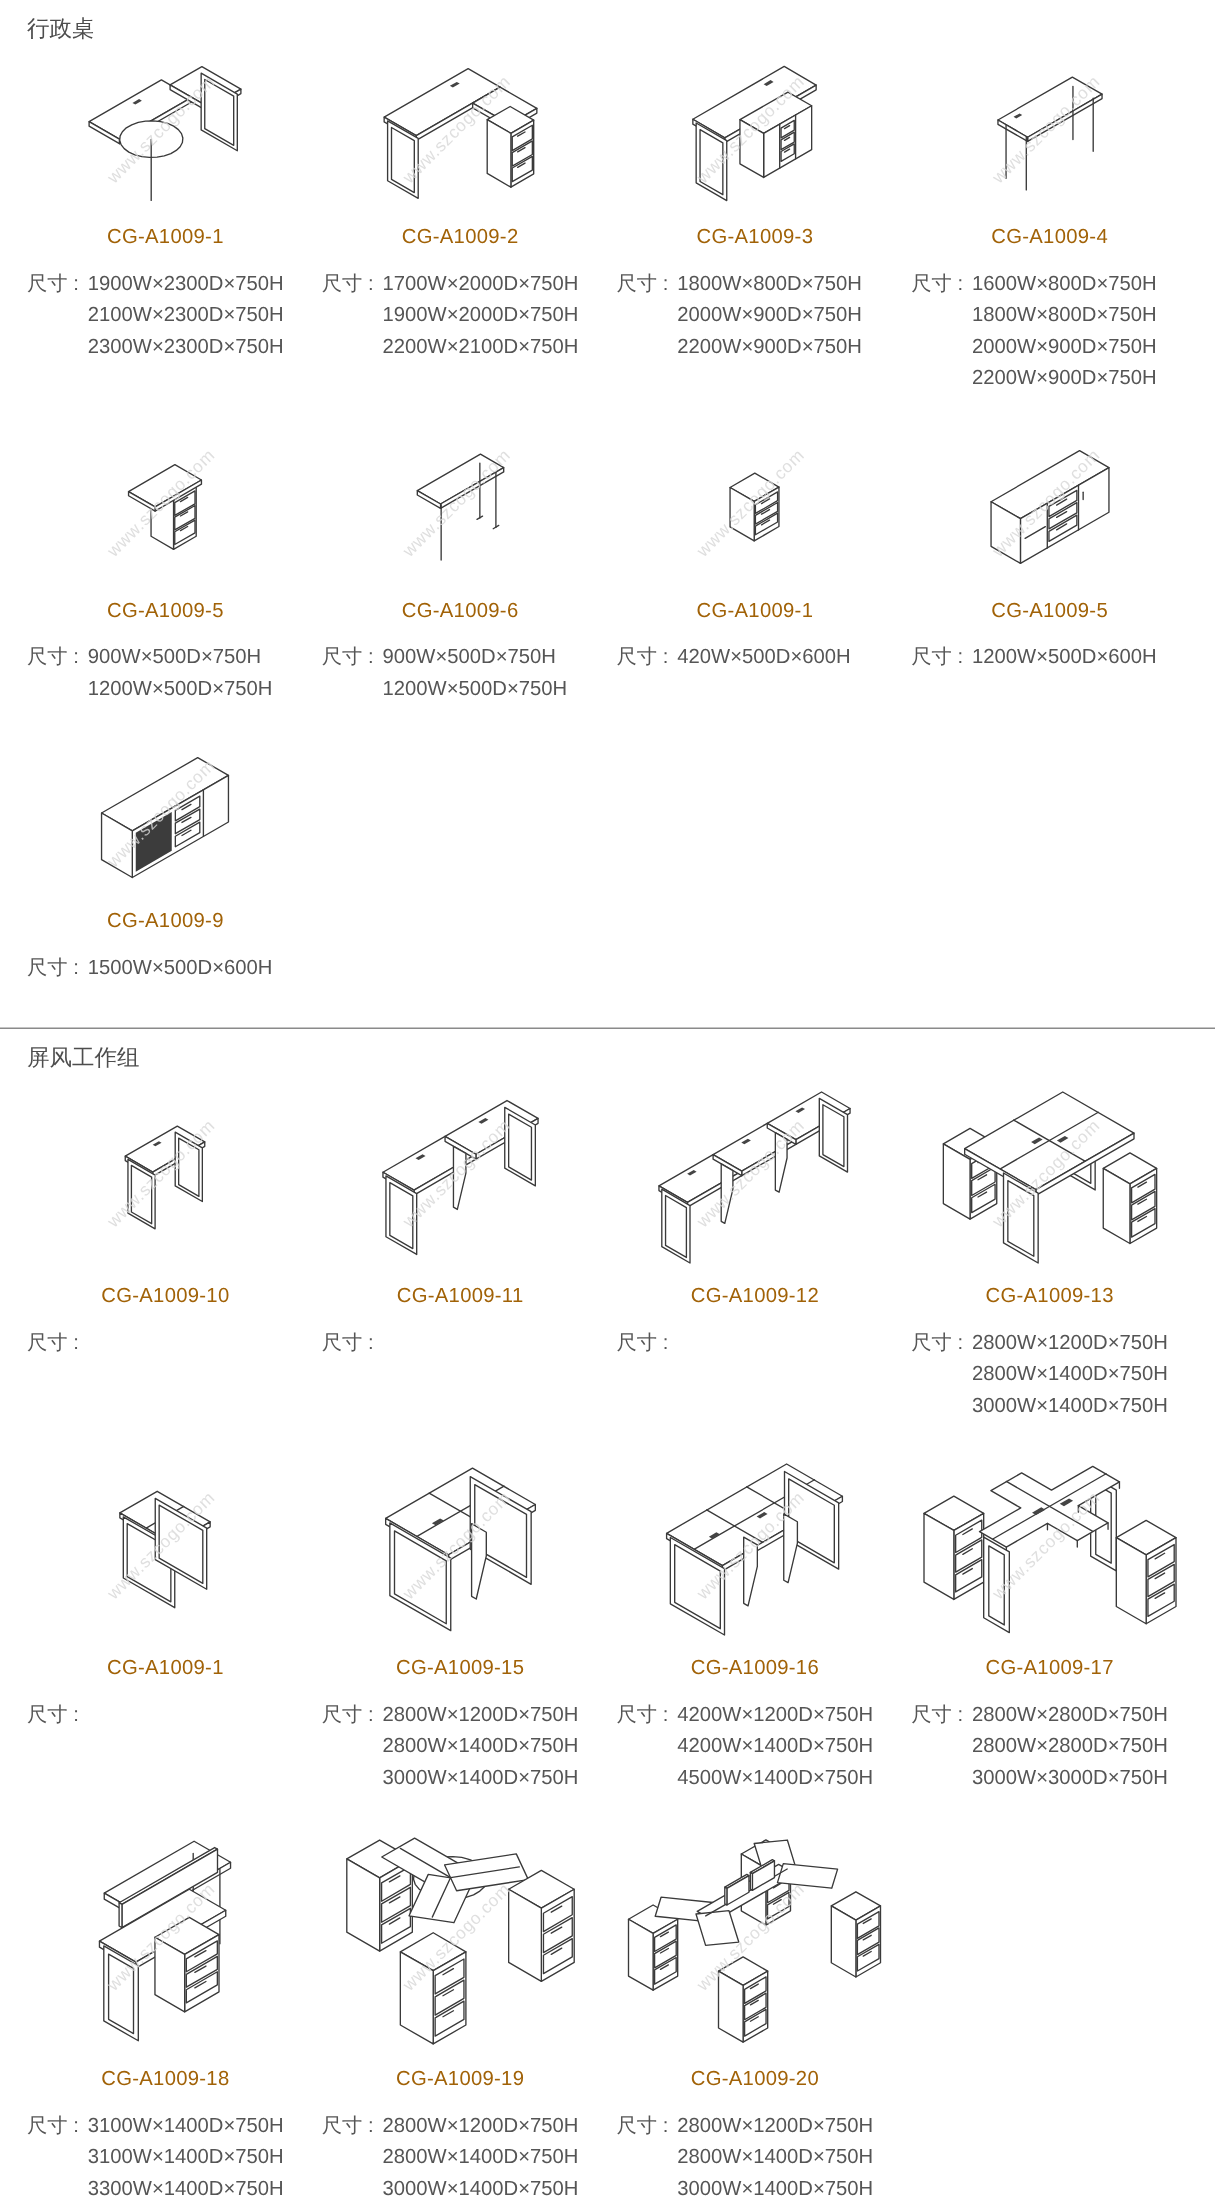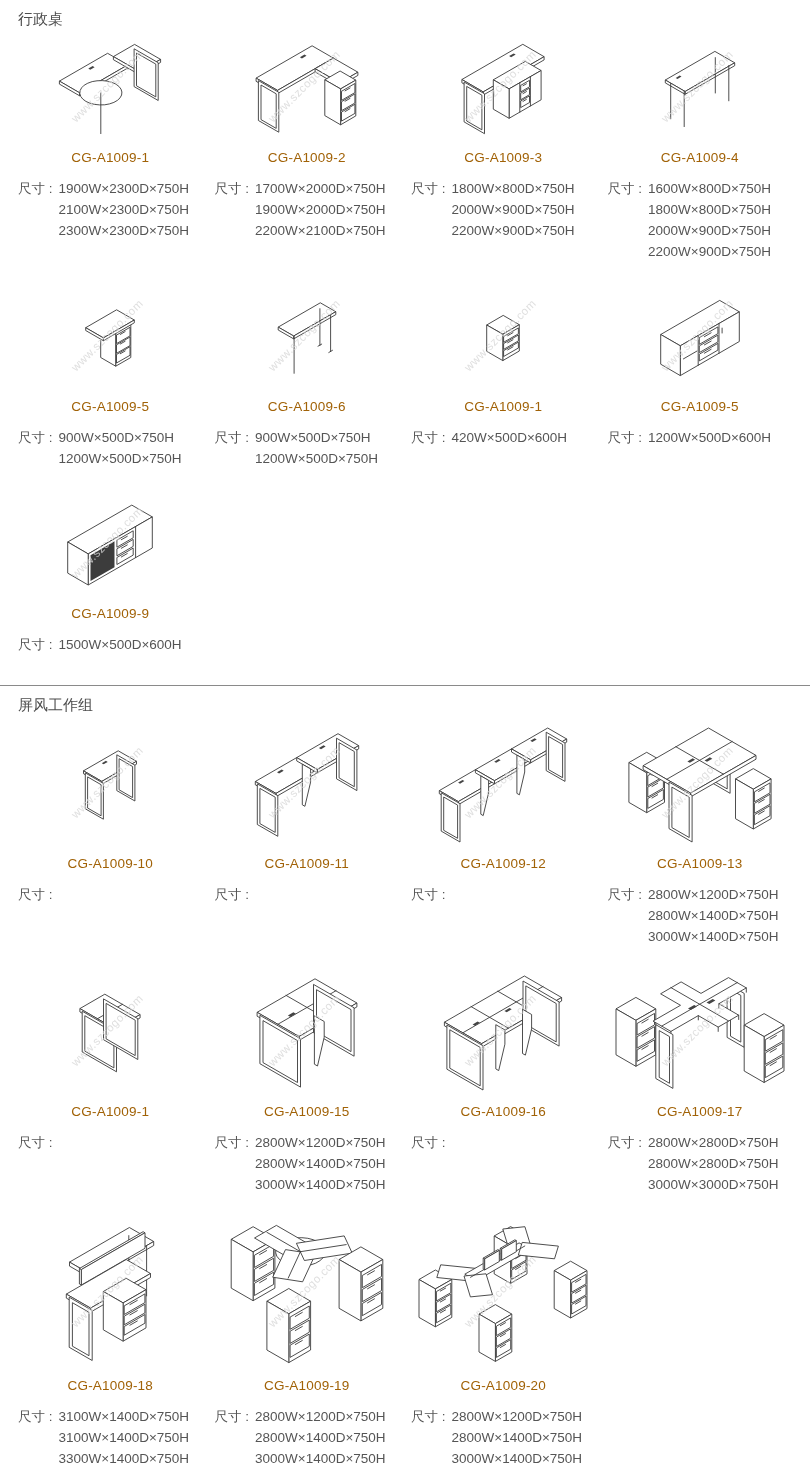--- a/index.html
+++ b/index.html
@@ -475,20 +475,25 @@
                   <polygon points="109.0,10.0 145.1,30.9 145.1,75.1 109.0,54.3" fill="#fff" stroke="#3a3a3a" stroke-width="0.9" stroke-linejoin="round"></polygon>
                   <polygon points="111.8,14.9 142.2,32.5 142.2,70.9 111.8,53.3" fill="#fff" stroke="#3a3a3a" stroke-width="0.9" stroke-linejoin="round"></polygon>
                   <polygon points="81.8,53.7 90.9,58.9 90.9,73.2 84.7,99.6 81.8,97.9" fill="#fff" stroke="#3a3a3a" stroke-width="0.9" stroke-linejoin="round"></polygon>
                   <polygon points="108.5,38.3 117.6,43.5 117.6,57.8 111.4,84.1 108.5,82.5" fill="#fff" stroke="#3a3a3a" stroke-width="0.9" stroke-linejoin="round"></polygon>
                   <text x="89" y="62" transform="rotate(-45 89 62)" text-anchor="middle" fill="#d7d7d7" fill-opacity="0.8" font-size="11.5" letter-spacing="0.5" font-family="Liberation Sans, sans-serif">www.szcogo.com</text>
                 </svg>
               </div>
     <div class="model">CG-A1009-16</div>
     <div class="dims">
       <span class="dims-label">尺寸 :</span>
+      <div class="dims-values">
+                  <div>4200W×1200D×750H</div>
+                  <div>4200W×1400D×750H</div>
+                  <div>4500W×1400D×750H</div>
+                </div>
     </div>
   </div>
 
   <div class="card">
     <div class="drawing" style="height: 124px;">
                 <svg width="178" height="124" viewBox="0 0 178 124" xmlns="http://www.w3.org/2000/svg">
                   <polygon points="5.0,37.9 24.9,26.4 44.8,37.9 24.9,49.3" fill="#fff" stroke="#3a3a3a" stroke-width="0.9" stroke-linejoin="round"></polygon>
                   <polygon points="24.9,49.3 44.8,37.9 44.8,83.8 24.9,95.3" fill="#fff" stroke="#3a3a3a" stroke-width="0.9" stroke-linejoin="round"></polygon>
                   <polygon points="5.0,37.9 24.9,49.3 24.9,95.3 5.0,83.8" fill="#fff" stroke="#3a3a3a" stroke-width="0.9" stroke-linejoin="round"></polygon>
                   <polygon points="26.1,52.5 43.5,42.4 43.5,53.9 26.1,64.0" fill="none" stroke="#3a3a3a" stroke-width="0.9" stroke-linejoin="round"></polygon>

